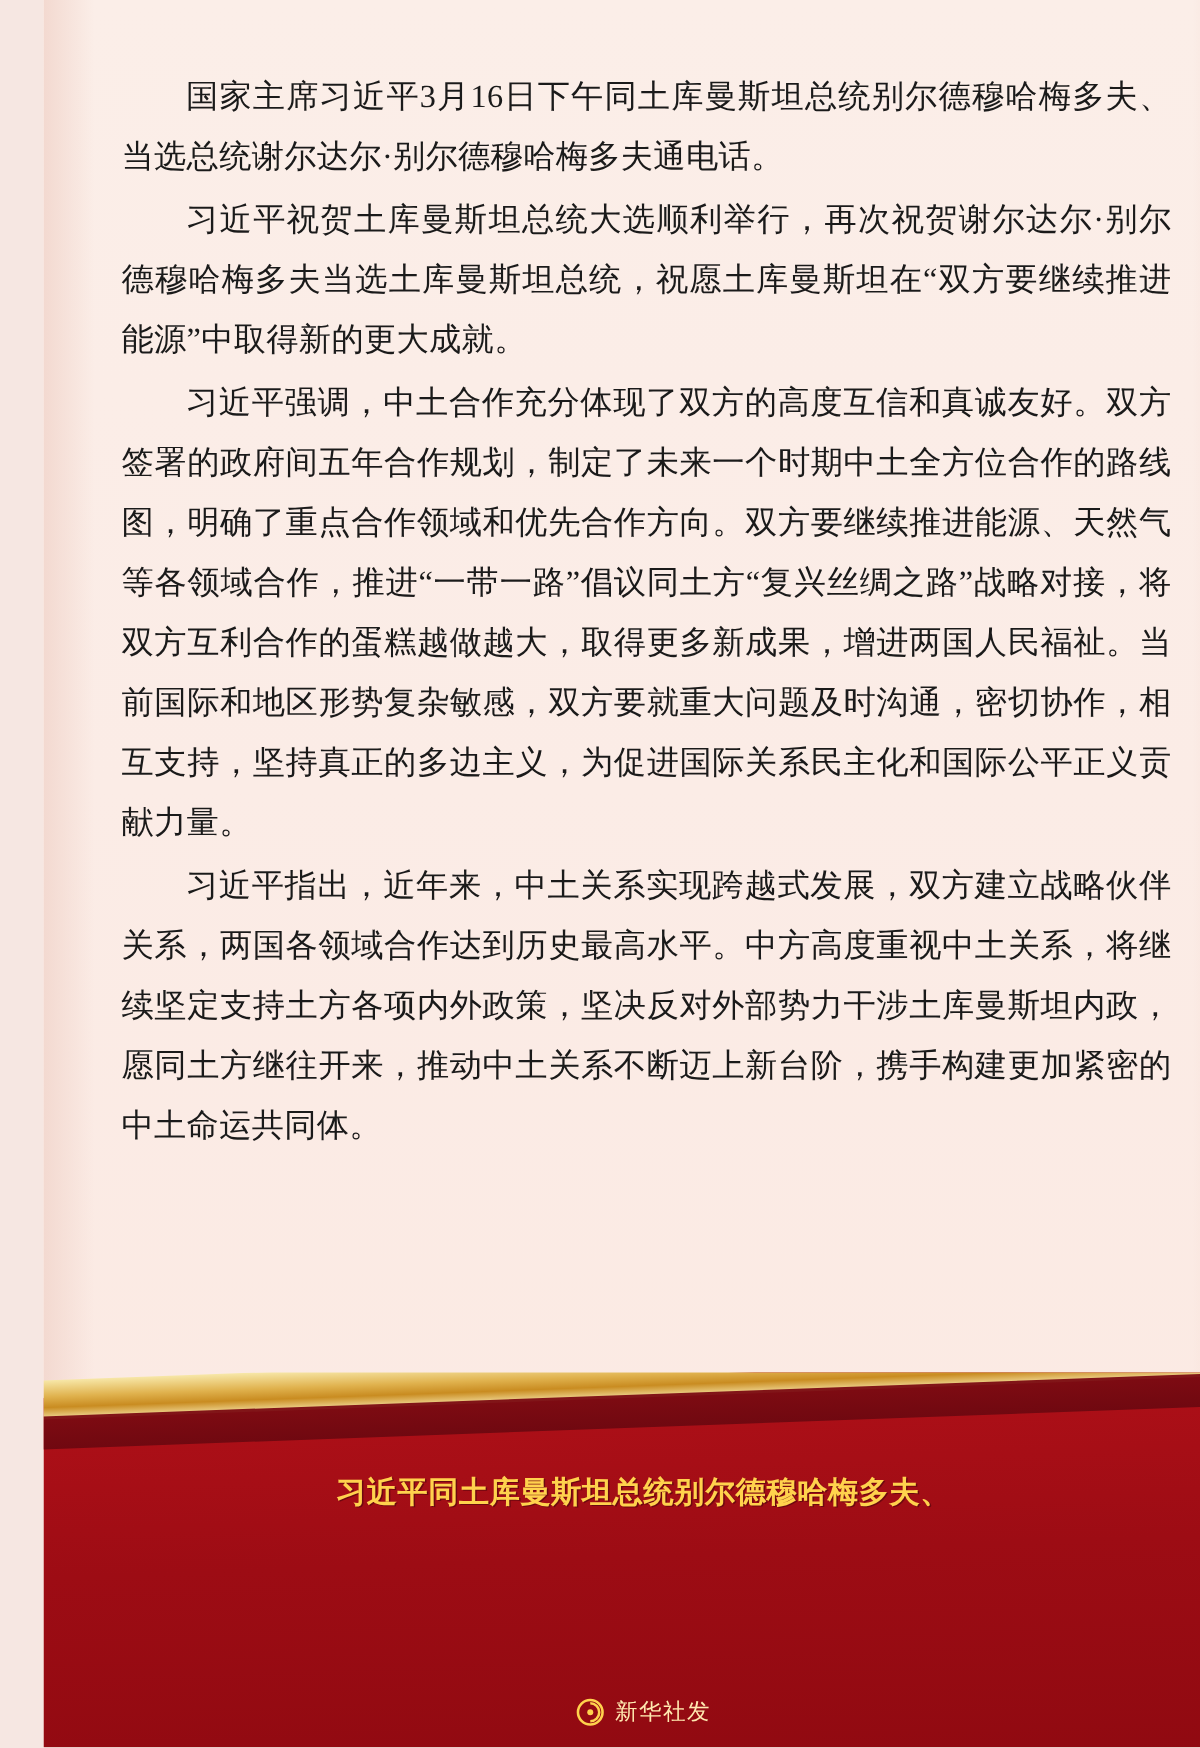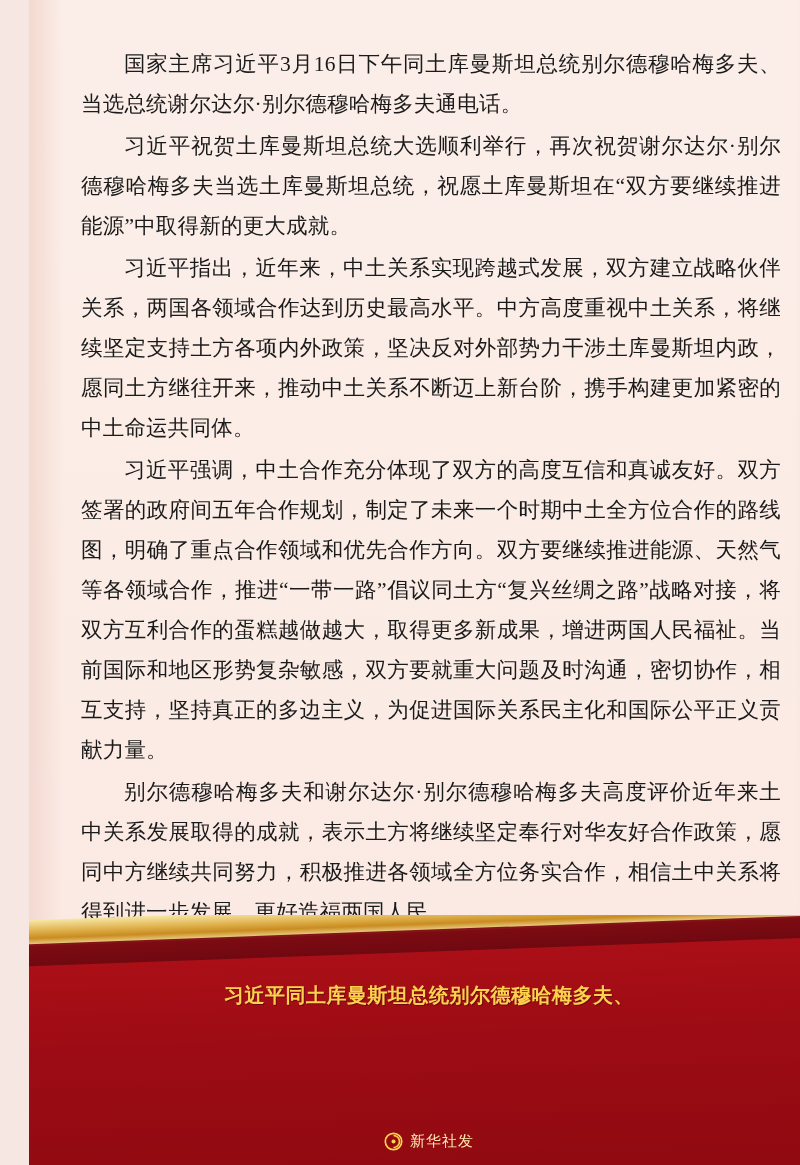--- a/index.html
+++ b/index.html
@@ -144,23 +144,22 @@
   }
 </style>
 </head>
 <body>
 
 <div class="page">
 
   <div class="article">
     <p class="para">国家主席习近平3月16日下午同土库曼斯坦总统别尔德穆哈梅多夫、当选总统谢尔达尔·别尔德穆哈梅多夫通电话。</p>
     <p class="para">习近平祝贺土库曼斯坦总统大选顺利举行，再次祝贺谢尔达尔·别尔德穆哈梅多夫当选土库曼斯坦总统，祝愿土库曼斯坦在“双方要继续推进能源”中取得新的更大成就。</p>
+    <p class="para">习近平强调，中土合作充分体现了双方的高度互信和真诚友好。双方签署的政府间五年合作规划，制定了未来一个时期中土全方位合作的路线图，明确了重点合作领域和优先合作方向。双方要继续推进能源、天然气等各领域合作，推进“一带一路”倡议同土方“复兴丝绸之路”战略对接，将双方互利合作的蛋糕越做越大，取得更多新成果，增进两国人民福祉。当前国际和地区形势复杂敏感，双方要就重大问题及时沟通，密切协作，相互支持，坚持真正的多边主义，为促进国际关系民主化和国际公平正义贡献力量。</p>
     <p class="para">习近平指出，近年来，中土关系实现跨越式发展，双方建立战略伙伴关系，两国各领域合作达到历史最高水平。中方高度重视中土关系，将继续坚定支持土方各项内外政策，坚决反对外部势力干涉土库曼斯坦内政，愿同土方继往开来，推动中土关系不断迈上新台阶，携手构建更加紧密的中土命运共同体。</p>
-    <p class="para">习近平强调，中土合作充分体现了双方的高度互信和真诚友好。双方签署的政府间五年合作规划，制定了未来一个时期中土全方位合作的路线图，明确了重点合作领域和优先合作方向。双方要继续推进能源、天然气等各领域合作，推进“一带一路”倡议同土方“复兴丝绸之路”战略对接，将双方互利合作的蛋糕越做越大，取得更多新成果，增进两国人民福祉。当前国际和地区形势复杂敏感，双方要就重大问题及时沟通，密切协作，相互支持，坚持真正的多边主义，为促进国际关系民主化和国际公平正义贡献力量。</p>
-    <p class="para">别尔德穆哈梅多夫和谢尔达尔·别尔德穆哈梅多夫高度评价近年来土中关系发展取得的成就，表示土方将继续坚定奉行对华友好合作政策，愿同中方继续共同努力，积极推进各领域全方位务实合作，相信土中关系将得到进一步发展，更好造福两国人民。</p>
   </div>
 
   <div class="banner">
     <div class="banner-bg"></div>
     <div class="banner-gold"></div>
     <div class="banner-dark"></div>
 
     <div class="banner-inner">
       <div class="headline">习近平同土库曼斯坦总统别尔德穆哈梅多夫、</div>
     </div>

